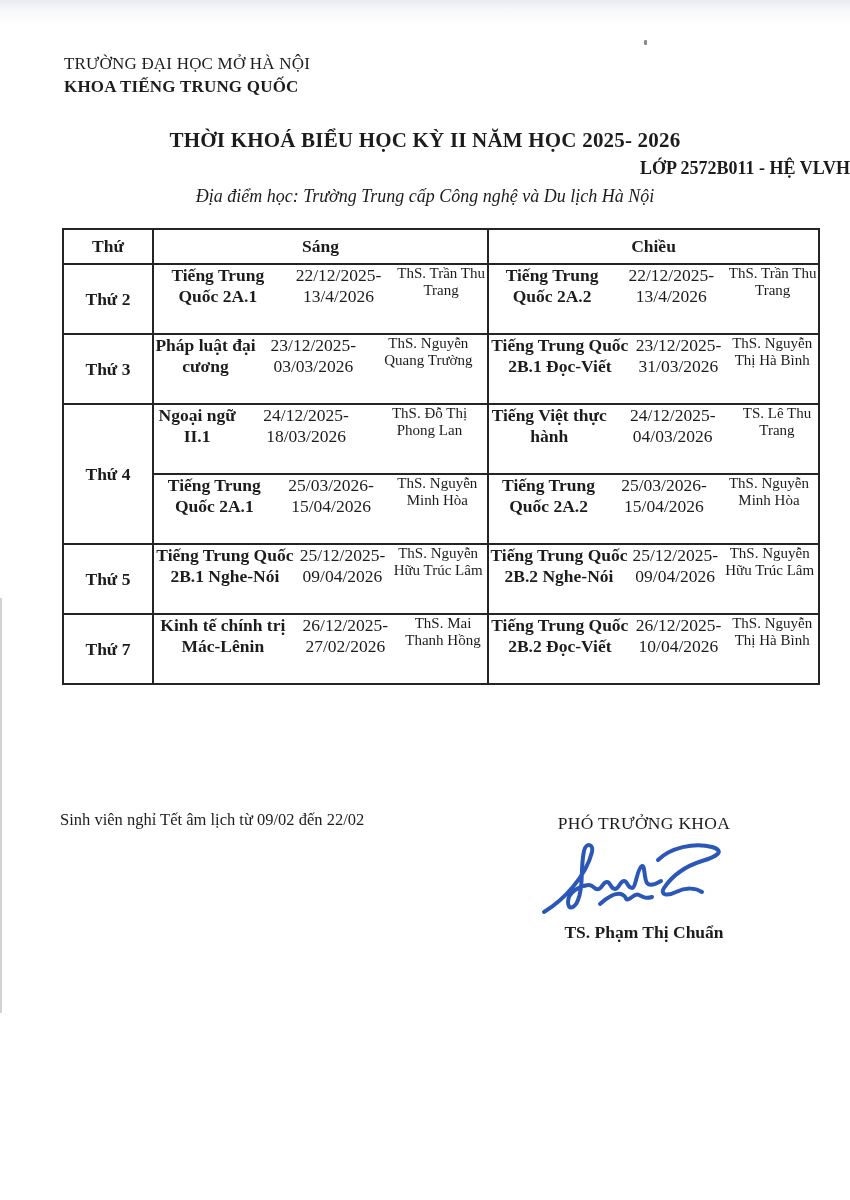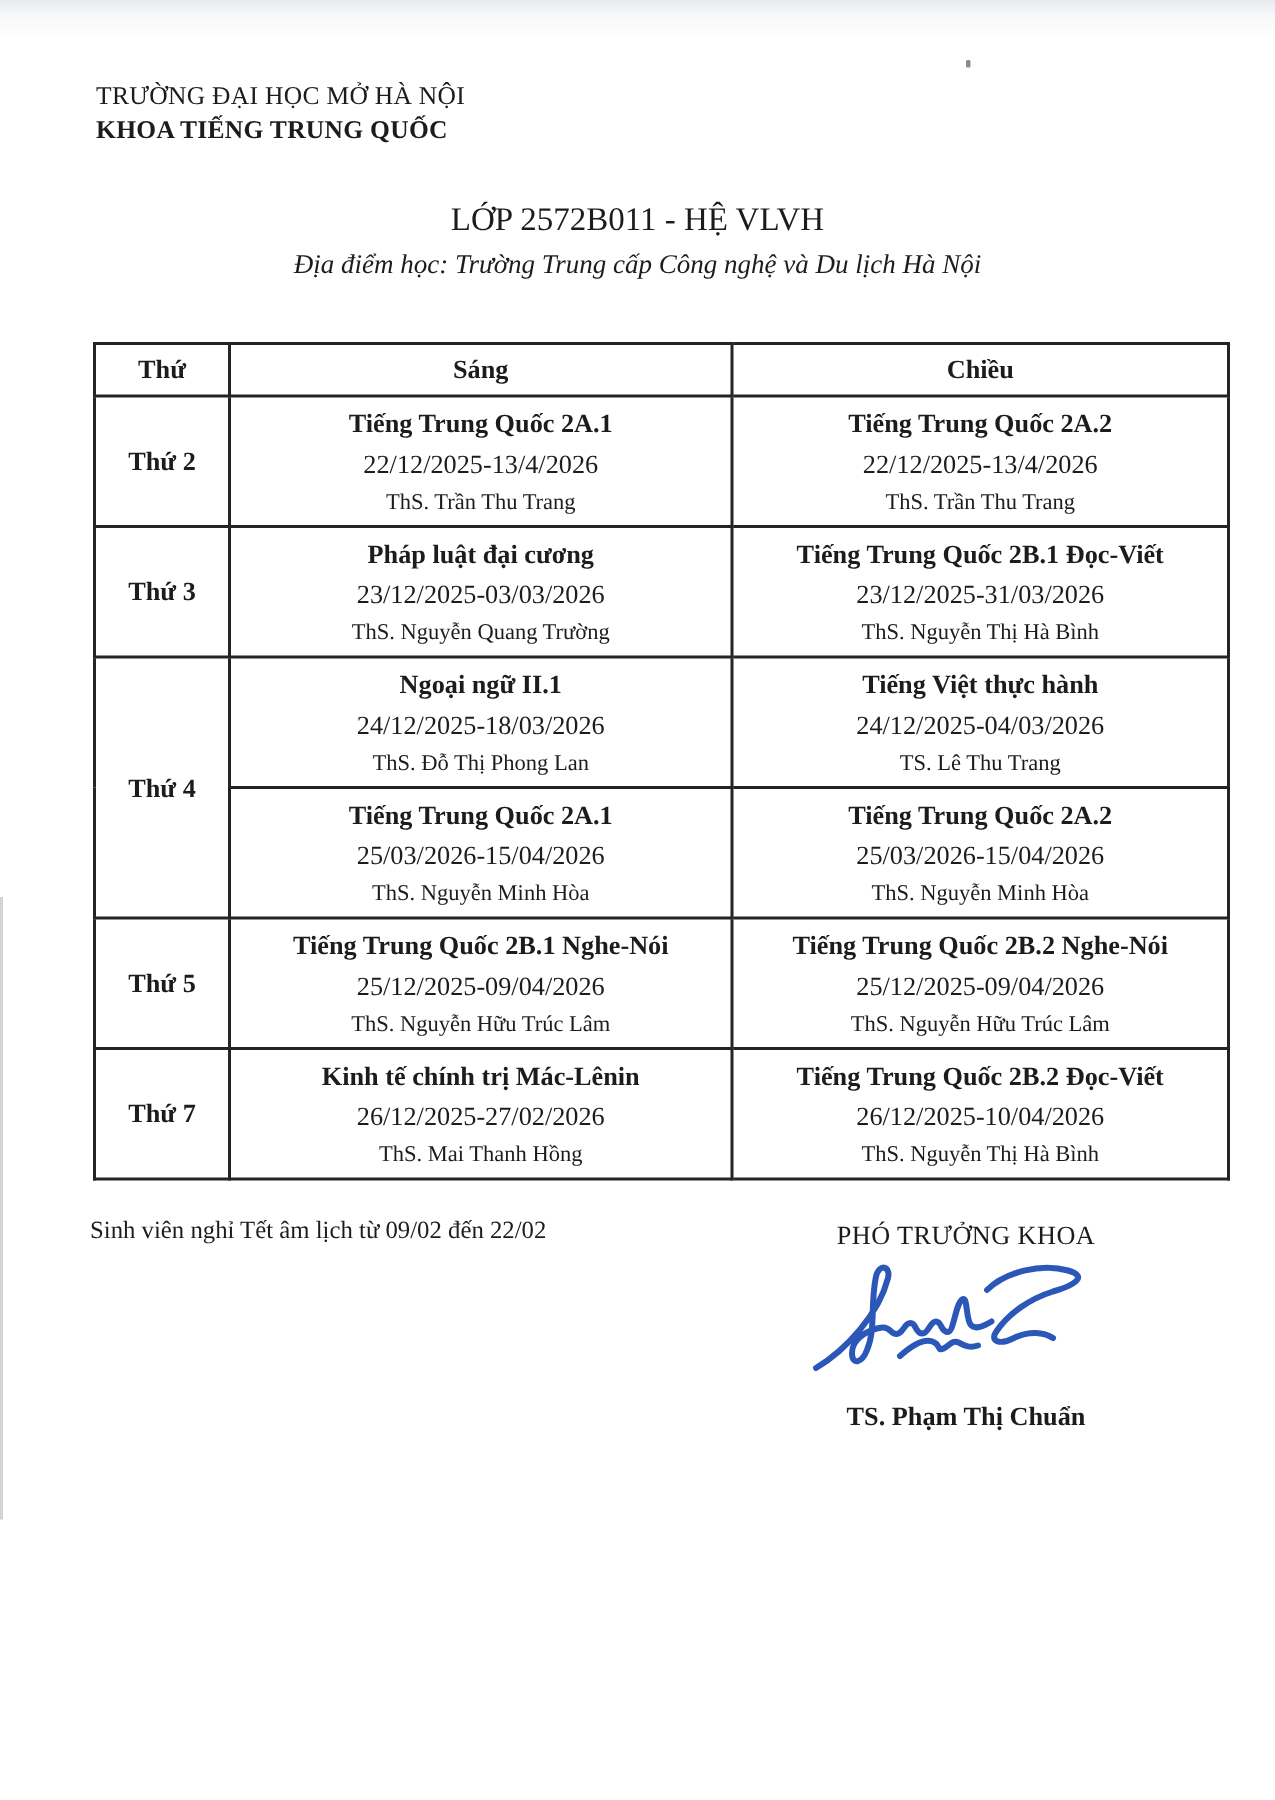--- a/index.html
+++ b/index.html
@@ -20,58 +20,59 @@
     position:absolute;left:644px;top:40px;width:3px;height:5px;
     background:#8a8a8e;border-radius:1px;
   }
 
   .org-block{position:absolute;left:64px;top:52px;line-height:23px;}
   .org-line1{font-size:17px;letter-spacing:.2px;}
   .org-line2{font-size:17px;font-weight:700;letter-spacing:.2px;}
 
   .title-block{position:absolute;left:0;top:128px;width:850px;text-align:center;}
   .doc-title{font-size:21px;font-weight:700;letter-spacing:.2px;}
-  .doc-subtitle{font-size:22px;font-weight:400;margin-top:5px;}
+  .doc-subtitle{font-size:18px;font-weight:700;margin-top:5px;text-align:right;}
   .doc-location{font-size:18px;font-style:italic;margin-top:7px;}
 
   .table-wrap{position:absolute;left:62px;top:228px;}
   table.timetable{border-collapse:collapse;table-layout:fixed;width:756px;}
   .timetable th,.timetable td{border:2px solid #242424;padding:0;}
   .timetable thead th{height:33px;font-size:17.5px;font-weight:700;text-align:center;border-radius:17px;}
   td.day{width:86px;text-align:center;font-weight:700;font-size:17.5px;}
   td.slot{vertical-align:middle;}
   .slot-inner{
-    display:flex;flex-direction:column;justify-content:space-evenly;
-    height:85px;text-align:center;
+    display:flex;flex-direction:row;justify-content:space-evenly;
+    height:68px;text-align:center;
   }
   .course{font-weight:700;font-size:17.5px;}
   .dates{font-size:17.5px;}
   .teacher{font-size:15px;}
 
   .note-left{position:absolute;left:60px;top:810px;font-size:16.5px;}
   .sign-block{position:absolute;left:468px;top:808px;width:352px;text-align:center;}
   .place-date{font-size:17px;font-style:italic;}
   .signer-title{font-size:17.5px;font-weight:400;margin-top:5px;letter-spacing:.3px;}
   .signature{margin:4px auto 0 auto;display:block;}
-  .signer-name{font-size:17.5px;font-weight:700;margin-top:14px;}
+  .signer-name{font-size:17.5px;font-weight:700;margin-top:2px;}
 </style>
 </head>
 <body>
 
 <div class="page">
 
   <div class="scan-edge"></div>
   <div class="scan-speck"></div>
 
   <div class="org-block">
     <div class="org-line1">TRƯỜNG ĐẠI HỌC MỞ HÀ NỘI</div>
     <div class="org-line2">KHOA TIẾNG TRUNG QUỐC</div>
   </div>
 
   <div class="title-block">
+    <div class="doc-title">THỜI KHOÁ BIỂU HỌC KỲ II NĂM HỌC 2025- 2026</div>
     <div class="doc-subtitle">LỚP 2572B011 - HỆ VLVH</div>
     <div class="doc-location">Địa điểm học: Trường Trung cấp Công nghệ và Du lịch Hà Nội</div>
   </div>
 
   <div class="table-wrap">
     <table class="timetable">
       <colgroup>
         <col style="width:90px">
           <col style="width:335px">
           <col style="width:331px">

